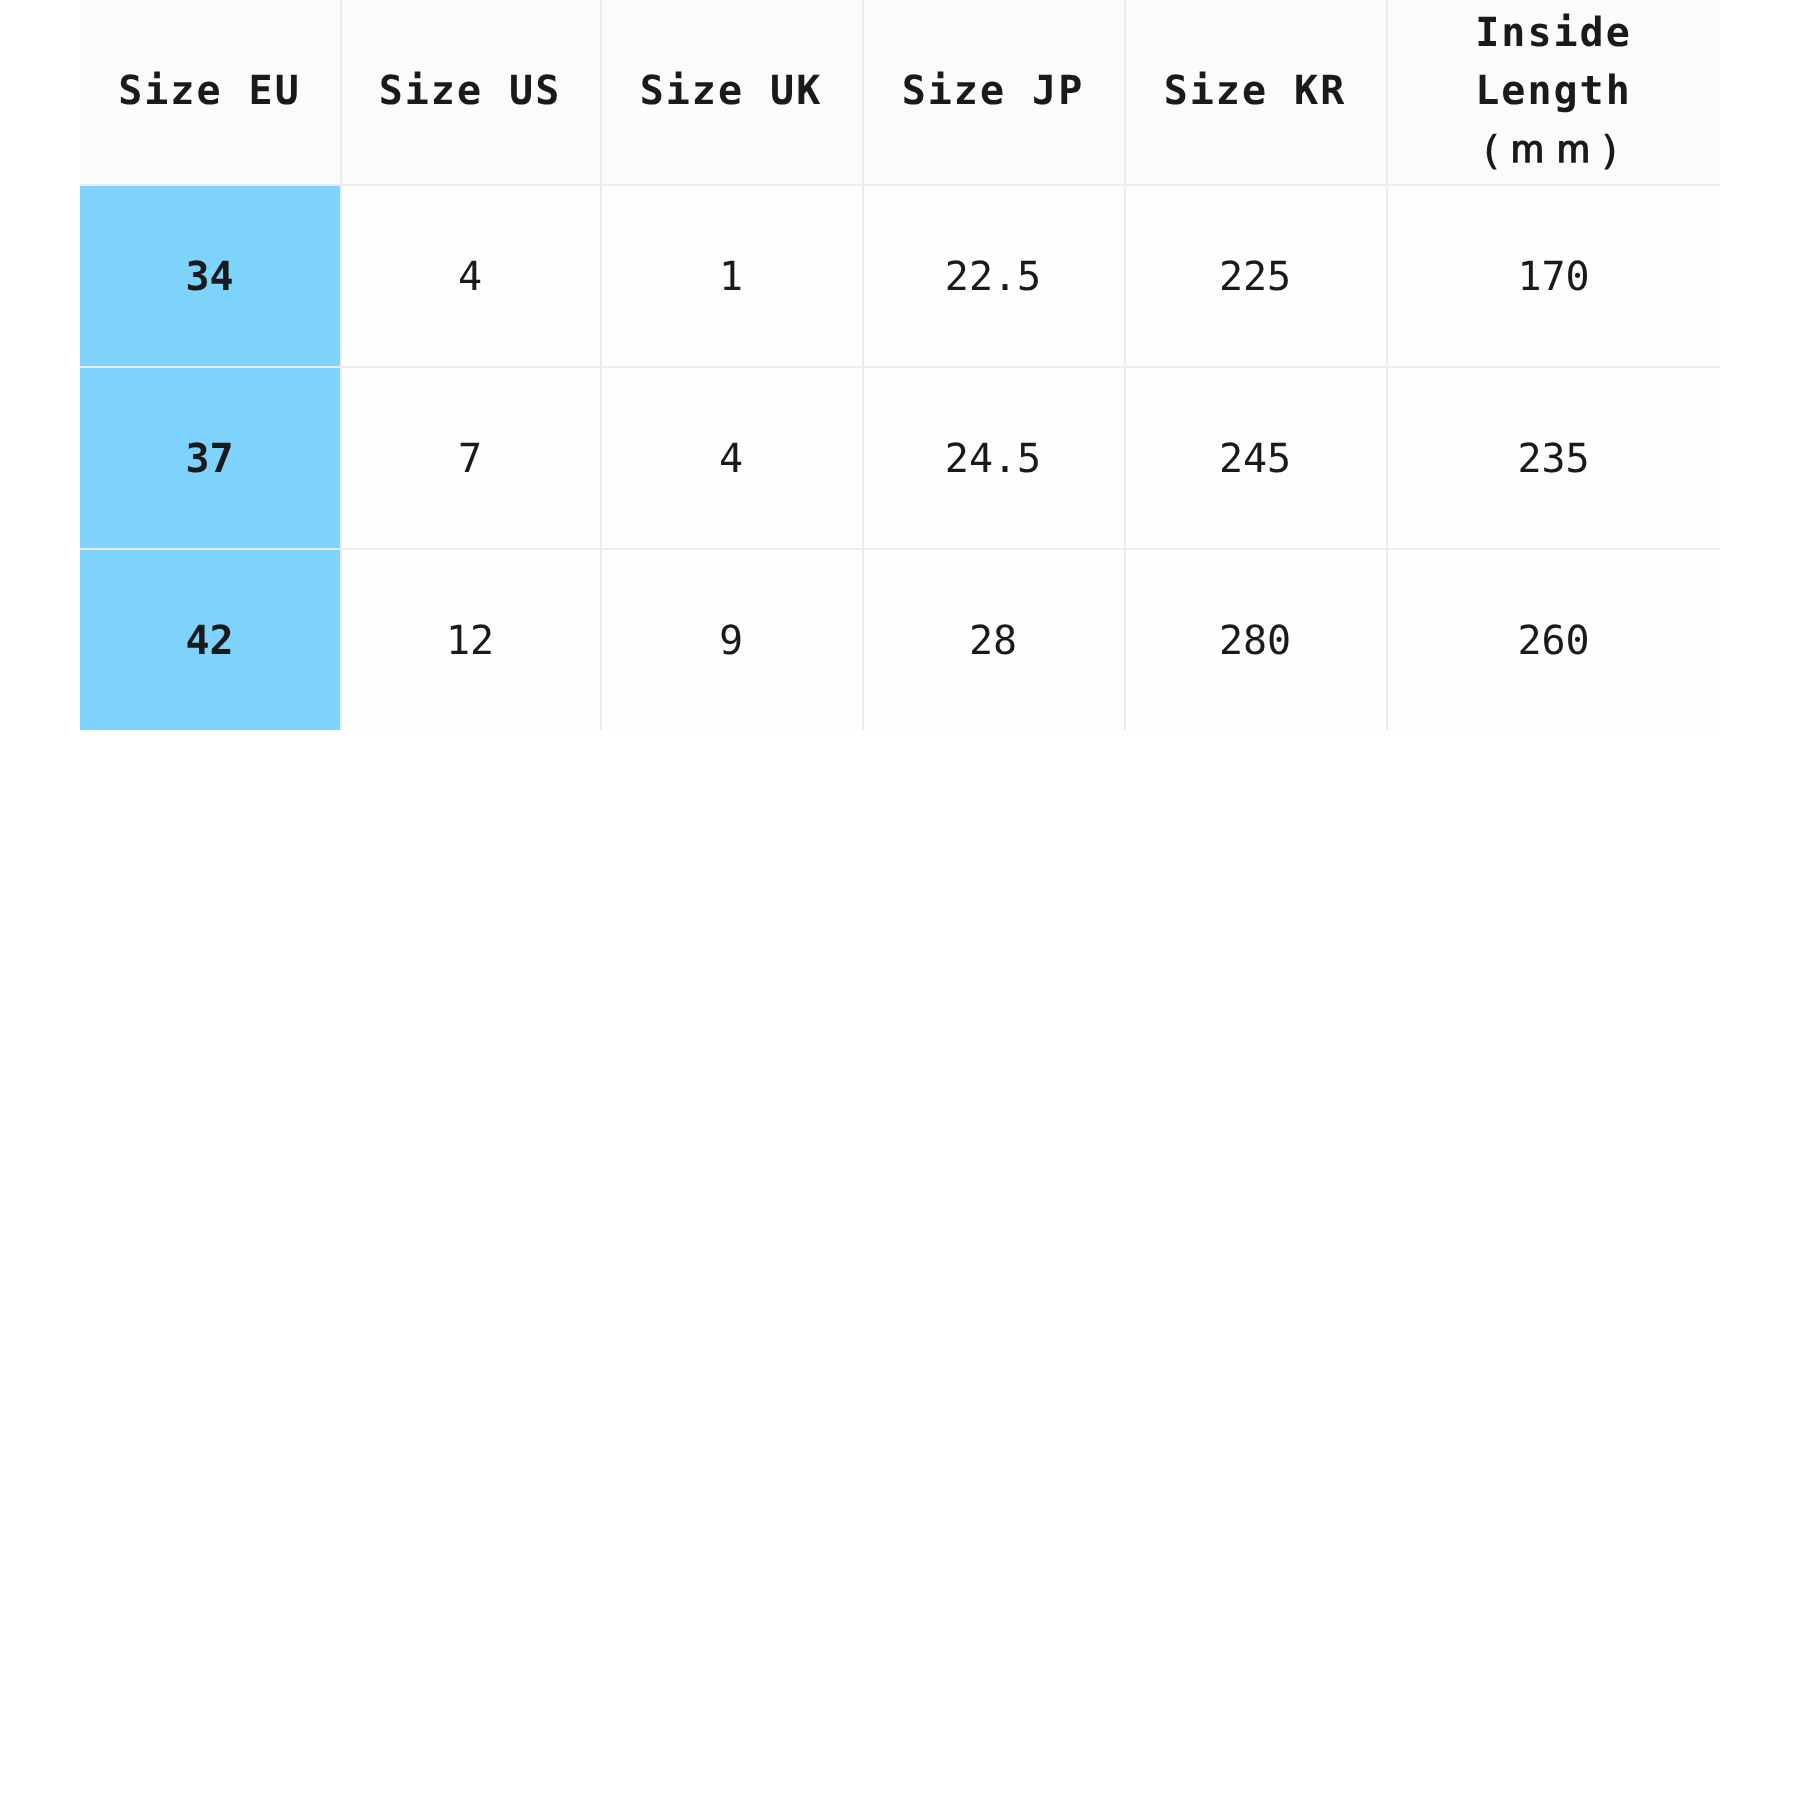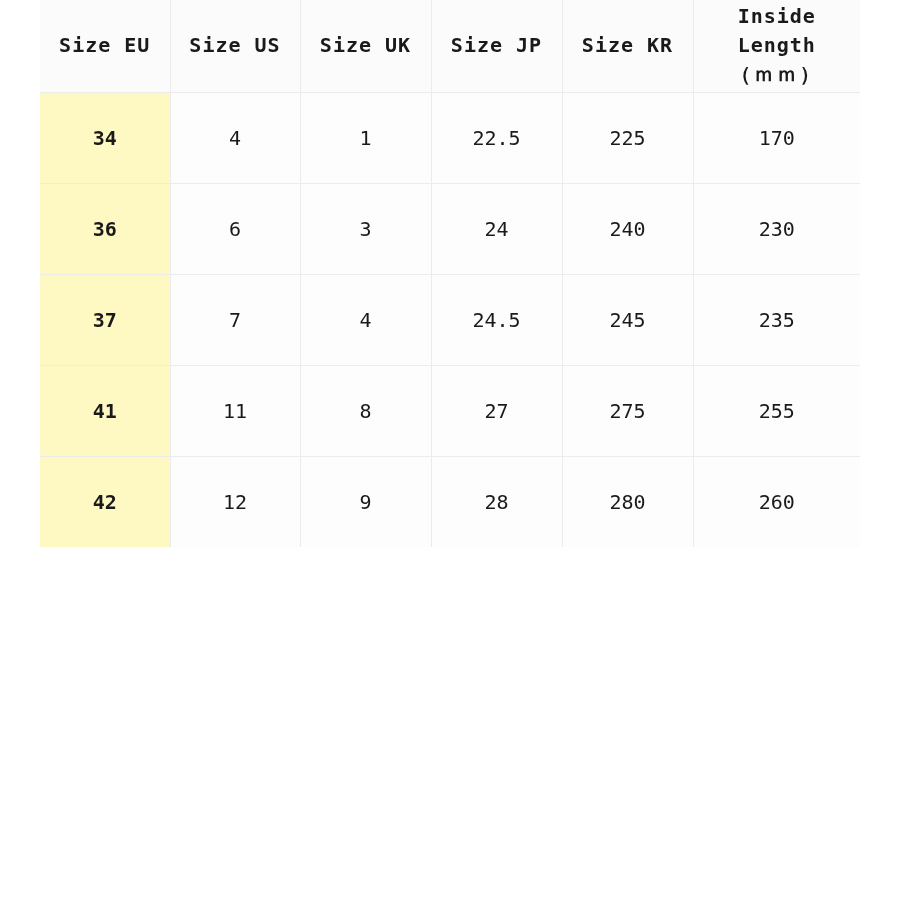--- a/index.html
+++ b/index.html
@@ -58,21 +58,21 @@
     vertical-align: middle;
     text-align: center;
     font-size: 20px;
     color: #1a1a1a;
     background: #fdfdfd;
     border-bottom: 1px solid #ececec;
     box-sizing: border-box;
   }
   tbody td.first-col {
     font-weight: bold;
-    background: #fef9c3;
+    background: #7dd3fc;
   }
   tbody tr:last-child td {
     border-bottom: none;
   }
   
   tbody td + td,
   thead th + th {
     border-left: 1px solid #ececec;
   }
 </style>
@@ -102,42 +102,26 @@
     <tbody>
       <tr>
         <td class="first-col">34</td>
         <td>4</td>
         <td>1</td>
         <td>22.5</td>
         <td>225</td>
         <td>170</td>
       </tr>
       <tr>
-        <td class="first-col">36</td>
-        <td>6</td>
-        <td>3</td>
-        <td>24</td>
-        <td>240</td>
-        <td>230</td>
-      </tr>
-      <tr>
         <td class="first-col">37</td>
         <td>7</td>
         <td>4</td>
         <td>24.5</td>
         <td>245</td>
         <td>235</td>
-      </tr>
-      <tr>
-        <td class="first-col">41</td>
-        <td>11</td>
-        <td>8</td>
-        <td>27</td>
-        <td>275</td>
-        <td>255</td>
       </tr>
       <tr>
         <td class="first-col">42</td>
         <td>12</td>
         <td>9</td>
         <td>28</td>
         <td>280</td>
         <td>260</td>
       </tr>
     </tbody>

